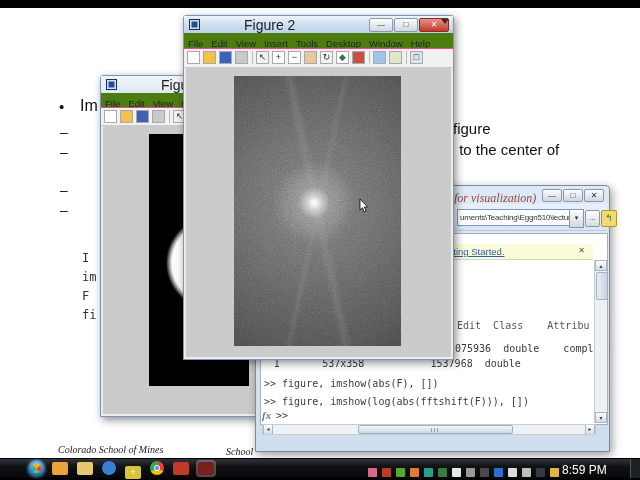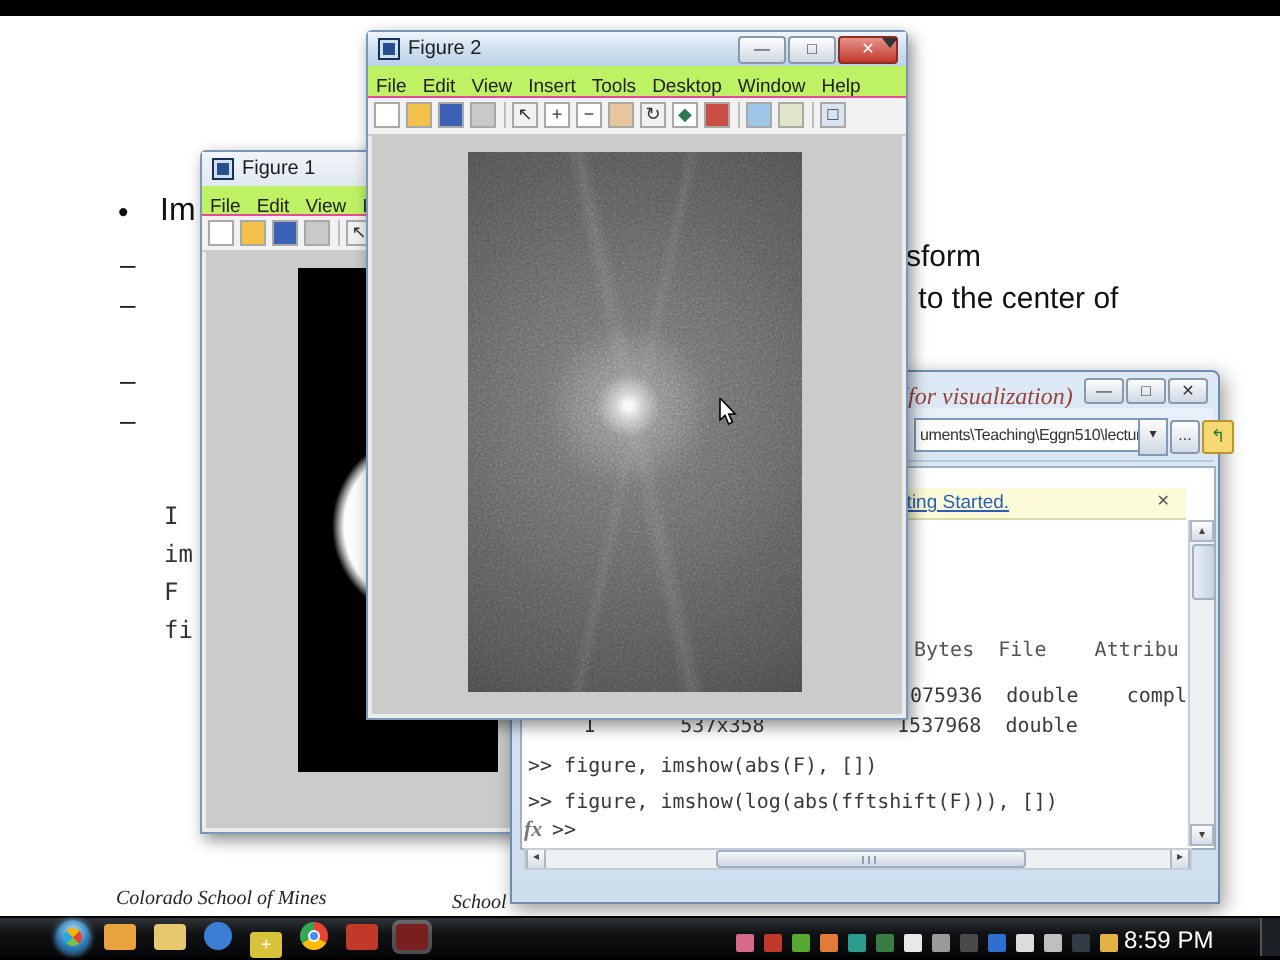--- a/index.html
+++ b/index.html
@@ -30,26 +30,26 @@
                 font-size:10px;color:#222;}
   
   .win{border:1px solid #7a96b8;border-radius:3px 3px 0 0;box-shadow:2px 3px 8px rgba(0,0,0,.45);
        background:#ececec;}
   .titlebar{position:absolute;left:0;top:0;right:0;height:17px;
             background:linear-gradient(#eef5fc,#cfdfef 50%,#bcd2e8);
             border-bottom:1px solid #9fb6cf;display:flex;align-items:center;}
   .titlebar.inactive{background:linear-gradient(#f2f5f9,#e0e8f0);}
   .fig-icon{width:9px;height:9px;margin:0 4px 0 5px;background:#274f8f;border:1px solid #16305e;
             box-shadow:inset 0 0 0 1.5px #cfe0f5;}
-  .title-text{font-size:10px;color:#1c1c1c;}
+  .title-text{font-size:14px;color:#1c1c1c;margin-left:40px;}
   .cap-btns{position:absolute;right:4px;top:2px;display:flex;}
   .cap{width:22px;height:12px;margin-left:1px;border:1px solid #8b9aab;border-radius:2px;
        background:linear-gradient(#fdfdfd,#cfd8e2);font-size:8px;line-height:11px;text-align:center;color:#333;}
   .cap.close{background:linear-gradient(#e8938a,#c0392b);color:#fff;border-color:#8e2b20;width:28px;}
-  .menubar{position:absolute;left:0;right:0;background:#bef264;border-bottom:2px solid #ec4899;
+  .menubar{position:absolute;left:0;right:0;background:#4d7c0f;border-bottom:2px solid #ec4899;
            white-space:nowrap;overflow:hidden;}
   .menubar span{display:inline-block;padding:1px 4px;font-size:9.5px;color:#222;}
   .toolbar{position:absolute;left:0;right:0;background:#f1f1f1;border-bottom:1px solid #cdcdcd;
            white-space:nowrap;overflow:hidden;padding:2px 0 0 3px;}
   .tbico{display:inline-block;vertical-align:top;width:11px;height:11px;margin-right:3px;
          border:1px solid #a9a9a9;background:#fff;font-size:9px;line-height:11px;text-align:center;
          color:#333;position:relative;}
   .tbico[data-name="separator"]{width:1px;background:#bdbdbd;border:none;height:13px;margin:0 3px 0 1px;}
   
   #fig1{left:100px;top:75px;width:157px;height:340px;z-index:1;}
@@ -79,21 +79,21 @@
                border:1px solid #b9952e;border-radius:2px;font-size:9px;line-height:14px;text-align:center;color:#2e7d32;}
   #ml-cmd{position:absolute;left:4px;top:47px;width:346px;height:190px;background:#fff;border:1px solid #9fb2c4;}
   #ml-banner{position:absolute;left:0;top:10px;width:332px;height:15px;background:#fbfbd9;
              border-bottom:1px solid #d9d9a8;}
   #ml-banner-link{position:absolute;left:177px;top:2px;font-size:9.5px;color:#2b5fb4;text-decoration:underline;white-space:nowrap;}
   #ml-banner-close{position:absolute;right:8px;top:2px;font-size:8px;color:#555;}
   .conline{position:absolute;font-family:"DejaVu Sans Mono","Liberation Mono",monospace;font-size:10px;
            color:#3a3a3a;white-space:pre;}
   #ln-whos-header{left:196px;top:86px;color:#555;}
   #ln-row-f{left:194px;top:109px;}
-  #ln-row-i{left:31px;top:124px;}
+  #ln-row-i{left:13px;top:124px;}
   #ln-cmd1{left:3px;top:144px;}
   #ln-cmd2{left:3px;top:162px;}
   #fx-glyph{position:absolute;left:1px;top:175px;font-family:"Liberation Serif",serif;font-style:italic;
             font-weight:bold;font-size:11px;color:#777;}
   #ln-prompt{left:15px;top:176px;}
   #ml-vscroll{position:absolute;left:333px;top:26px;width:12px;bottom:1px;background:#eef1f4;border-left:1px solid #c4cdd6;}
   .scr-arrow{position:absolute;left:0;width:12px;height:11px;background:linear-gradient(#fdfdfd,#d4dde6);
              border:1px solid #aab8c6;box-sizing:border-box;font-size:6px;text-align:center;line-height:10px;color:#444;}
   #ml-vthumb{position:absolute;left:1px;top:12px;width:10px;height:26px;background:linear-gradient(90deg,#e9eef4,#c8d4e0);
              border:1px solid #9fb0c0;border-radius:2px;}
@@ -154,21 +154,21 @@
 <div class="abs" id="bar-top" data-name="video-letterbox-top"></div>
 <div class="abs" id="slide" data-name="presentation-slide">
   <span class="abs" id="slide-bullet" data-name="slide-bullet-dot">•</span>
   <span class="abs" id="slide-bullet-text" data-name="slide-bullet-text">Im</span>
   <div class="abs" id="slide-dashes" data-name="slide-sub-bullets">
       <span data-name="slide-dash">–</span>
       <span data-name="slide-dash">–</span>
       <span data-name="slide-dash">–</span>
       <span data-name="slide-dash">–</span>
     </div>
-  <span class="abs" id="slide-frag1" data-name="slide-text-fragment-1">sform</span>
+  <span class="abs" id="slide-frag1" data-name="slide-text-fragment-1">figure</span>
   <span class="abs" id="slide-frag2" data-name="slide-text-fragment-2">) to the center of</span>
   <div class="abs" id="slide-code" data-name="slide-code-fragments">
       <span data-name="slide-code-line">I</span>
       <span data-name="slide-code-line">im</span>
       <span data-name="slide-code-line">F</span>
       <span data-name="slide-code-line">fi</span>
     </div>
   <span class="abs" id="footer-left" data-name="slide-footer-school">Colorado School of Mines</span>
   <span class="abs" id="footer-right" data-name="slide-footer-department">School</span>
 </div>
@@ -198,21 +198,21 @@
     <div id="ml-path" data-name="current-folder-combobox">uments\Teaching\Eggn510\lectures</div>
     <div id="ml-path-arrow" data-name="combobox-dropdown-icon">▾</div>
     <div id="ml-browse" data-name="browse-folder-button">...</div>
     <div id="ml-upfolder" data-name="up-folder-icon">↰</div>
   </div>
   <div id="ml-cmd" data-name="command-window">
     <div id="ml-banner" data-name="getting-started-banner">
       <span id="ml-banner-link" data-name="getting-started-link">Getting Started.</span>
       <span id="ml-banner-close" data-name="banner-close-icon">✕</span>
     </div>
-    <div class="conline" id="ln-whos-header" data-name="whos-header-line">Bytes  File    Attribu</div>
+    <div class="conline" id="ln-whos-header" data-name="whos-header-line">Edit  Class    Attribu</div>
     <div class="conline" id="ln-row-f" data-name="whos-row-f">075936  double    complex</div>
     <div class="conline" id="ln-row-i" data-name="whos-row-i">I       537x358           1537968  double</div>
     <div class="conline" id="ln-cmd2" data-name="command-line-2">&gt;&gt; figure, imshow(log(abs(fftshift(F))), [])</div>
     <div class="conline" id="ln-cmd1" data-name="command-line-1">&gt;&gt; figure, imshow(abs(F), [])</div>
     <span id="fx-glyph" data-name="fx-function-hint-icon">fx</span>
     <div class="conline" id="ln-prompt" data-name="command-prompt">&gt;&gt;</div>
     <div id="ml-vscroll" data-name="vertical-scrollbar">
       <span class="scr-arrow" style="top:0;" data-name="scroll-up-icon">▴</span>
       <div id="ml-vthumb" data-name="scrollbar-thumb"></div>
       <span class="scr-arrow" style="bottom:0;" data-name="scroll-down-icon">▾</span>

